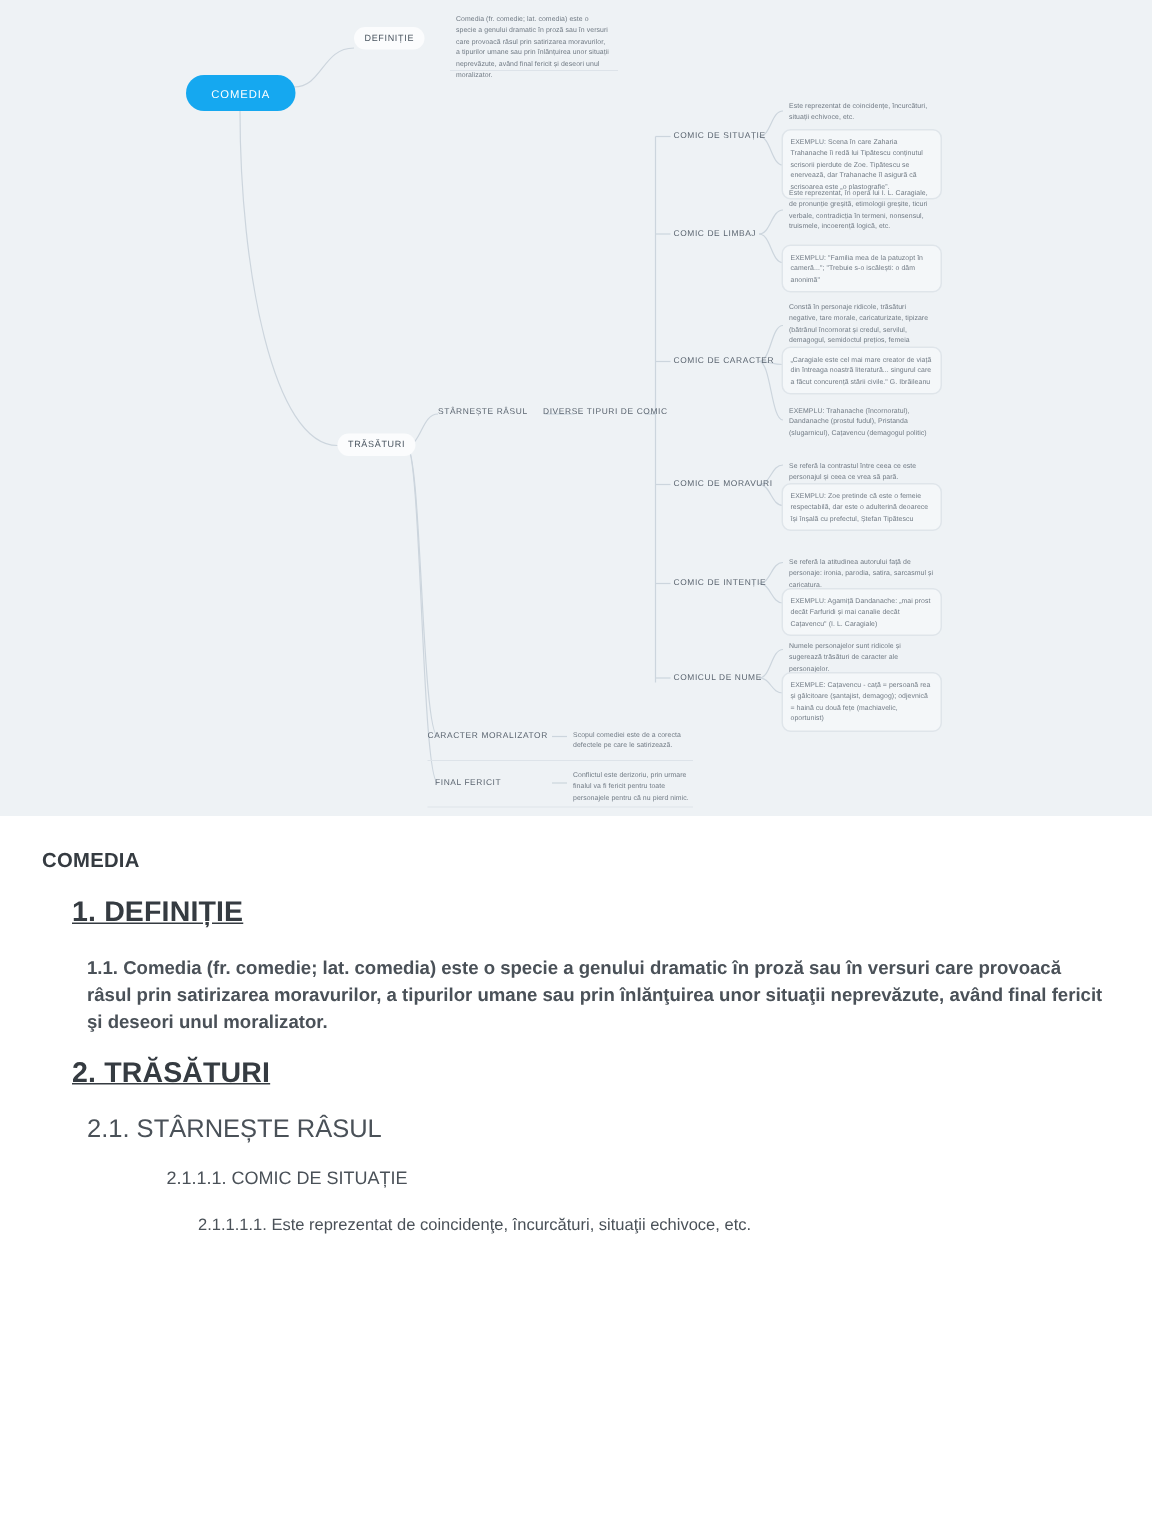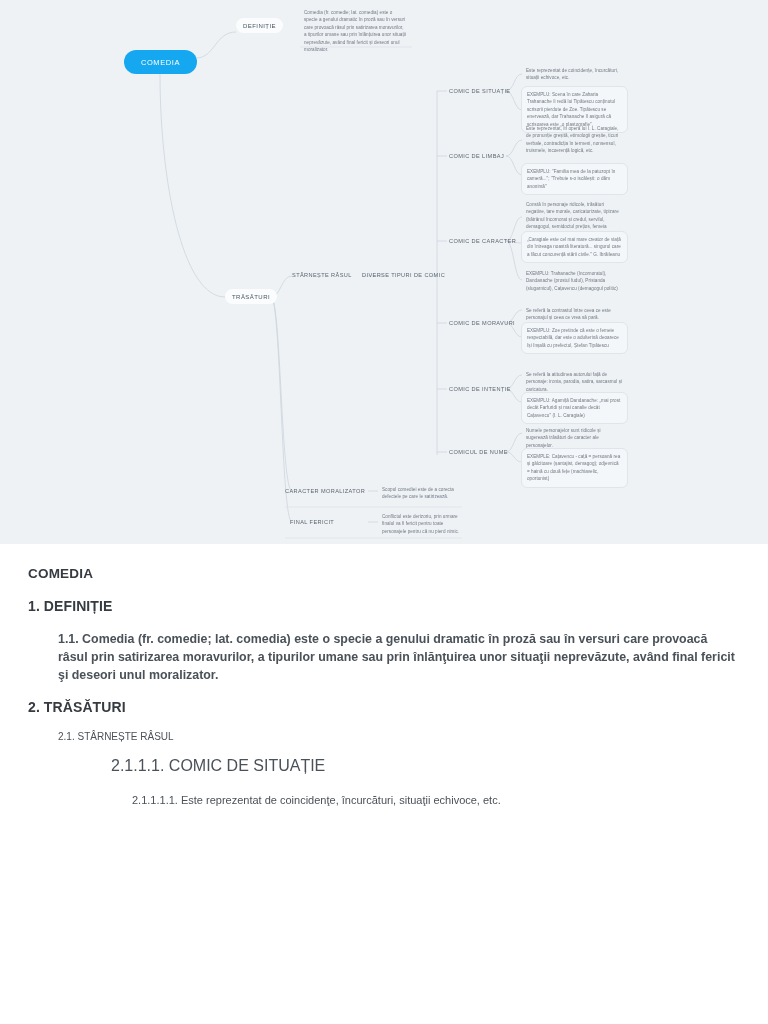--- a/index.html
+++ b/index.html
@@ -92,45 +92,46 @@
     color: #3c4349;
   }
   .d-h0 {
     font-size: 13.5px;
     font-weight: bold;
     letter-spacing: 0.2px;
     margin: 0 0 17px 0;
     color: #353b41;
   }
   .d-h1 {
-    font-size: 14px;
+    font-size: 19px;
     font-weight: bold;
     letter-spacing: 0.1px;
-    margin: 0 0 16px 0;
+    margin: 0 0 16px 20px;
     color: #353b41;
+    text-decoration: underline;
   }
   .d-p1 {
     font-size: 12.4px;
     line-height: 1.46;
     margin: 0 0 15px 30px;
     color: #4a5158;
     font-weight: bold;
   }
   .d-h2 {
-    font-size: 10px;
+    font-size: 17px;
     margin: 0 0 15px 30px;
     color: #4a5158;
   }
   .d-h3 {
     font-size: 12.4px;
     margin: 0 0 16px 57px;
     color: #4a5158;
   }
   .d-h4 {
-    font-size: 16px;
+    font-size: 12px;
     margin: 6px 0 17px 83px;
     color: #4a5158;
   }
   .d-p4 {
     font-size: 11px;
     line-height: 1.48;
     margin: 0 0 17px 104px;
     color: #4a5158;
   }
 </style>

